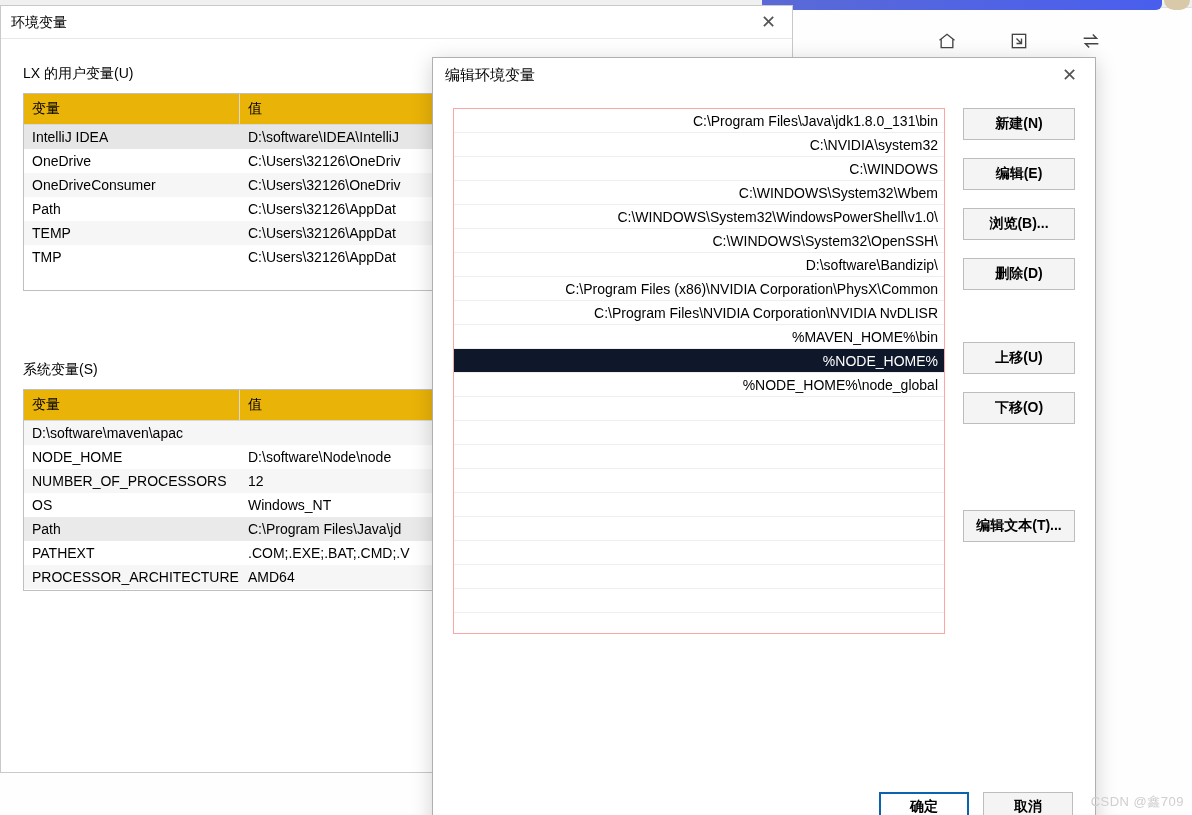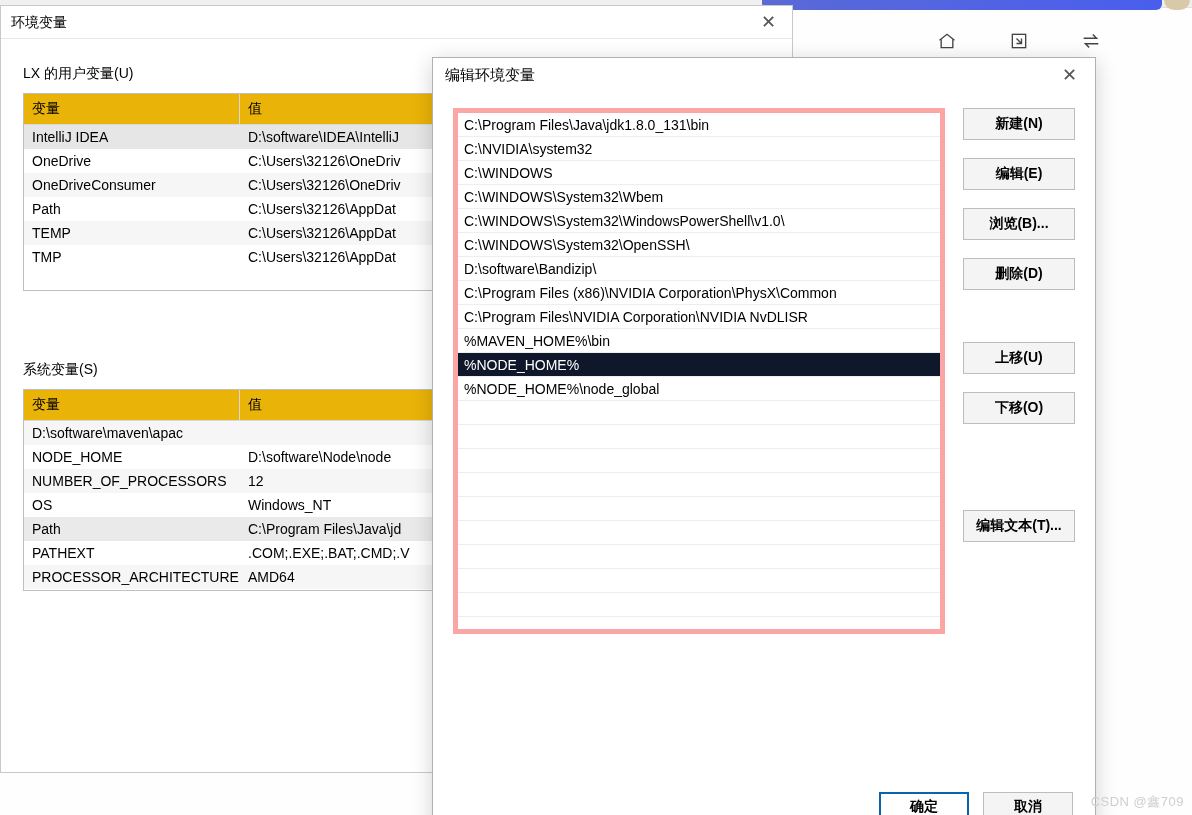--- a/index.html
+++ b/index.html
@@ -129,24 +129,25 @@
     }
     .edit-title {
       height: 34px; line-height:34px;
       padding: 0 12px;
       display:flex; justify-content:space-between; align-items:center;
       font-size:15px;
     }
     .edit-body { padding: 16px 20px; display:flex; gap:18px; }
     .path-list {
       flex:1;
-      border:5px solid #fca5a5;
+      border:1px solid #fca5a5;
       height: 526px;
       overflow:hidden;
       background:#fff;
+      text-align:right;
     }
     .path-list .prow{
       height:24px; line-height:24px;
       padding:0 6px;
       white-space:nowrap; overflow:hidden;
       border-bottom:1px solid #eee;
     }
     .path-list .prow.selected{
       background:#0f172a; color:#fff;
     }

